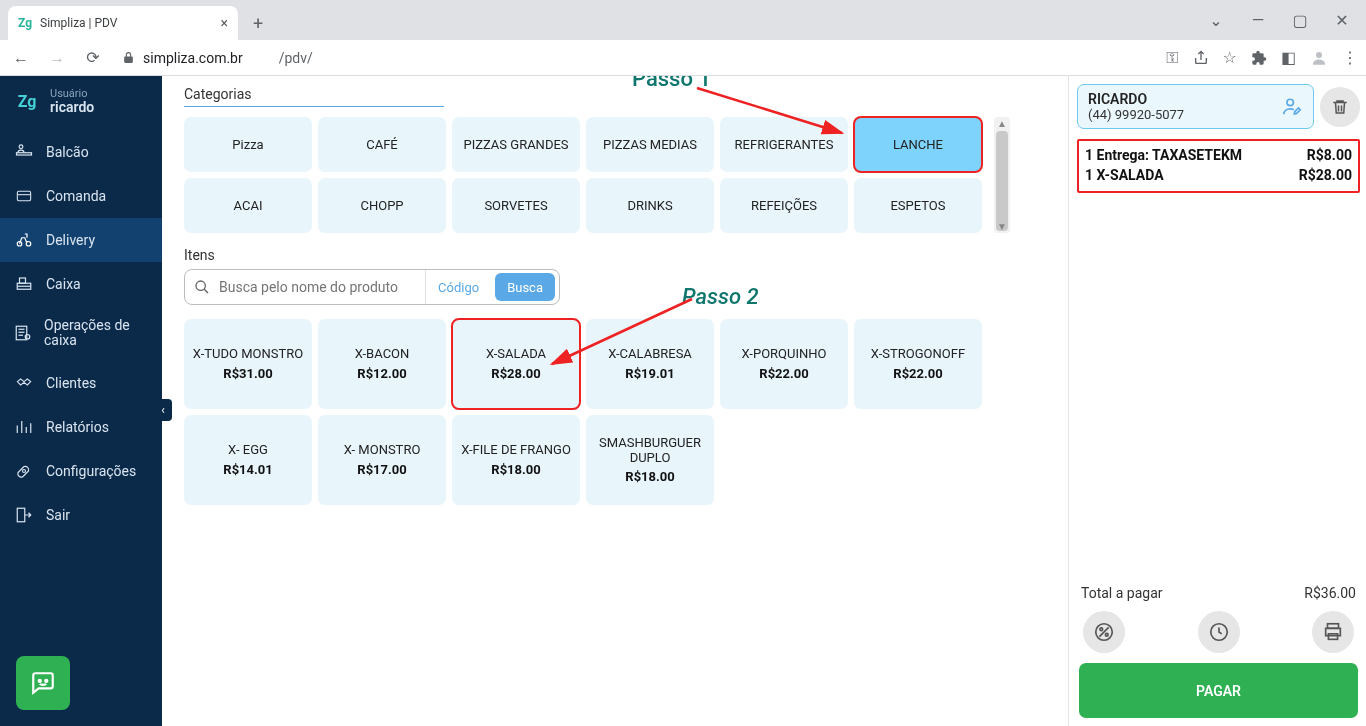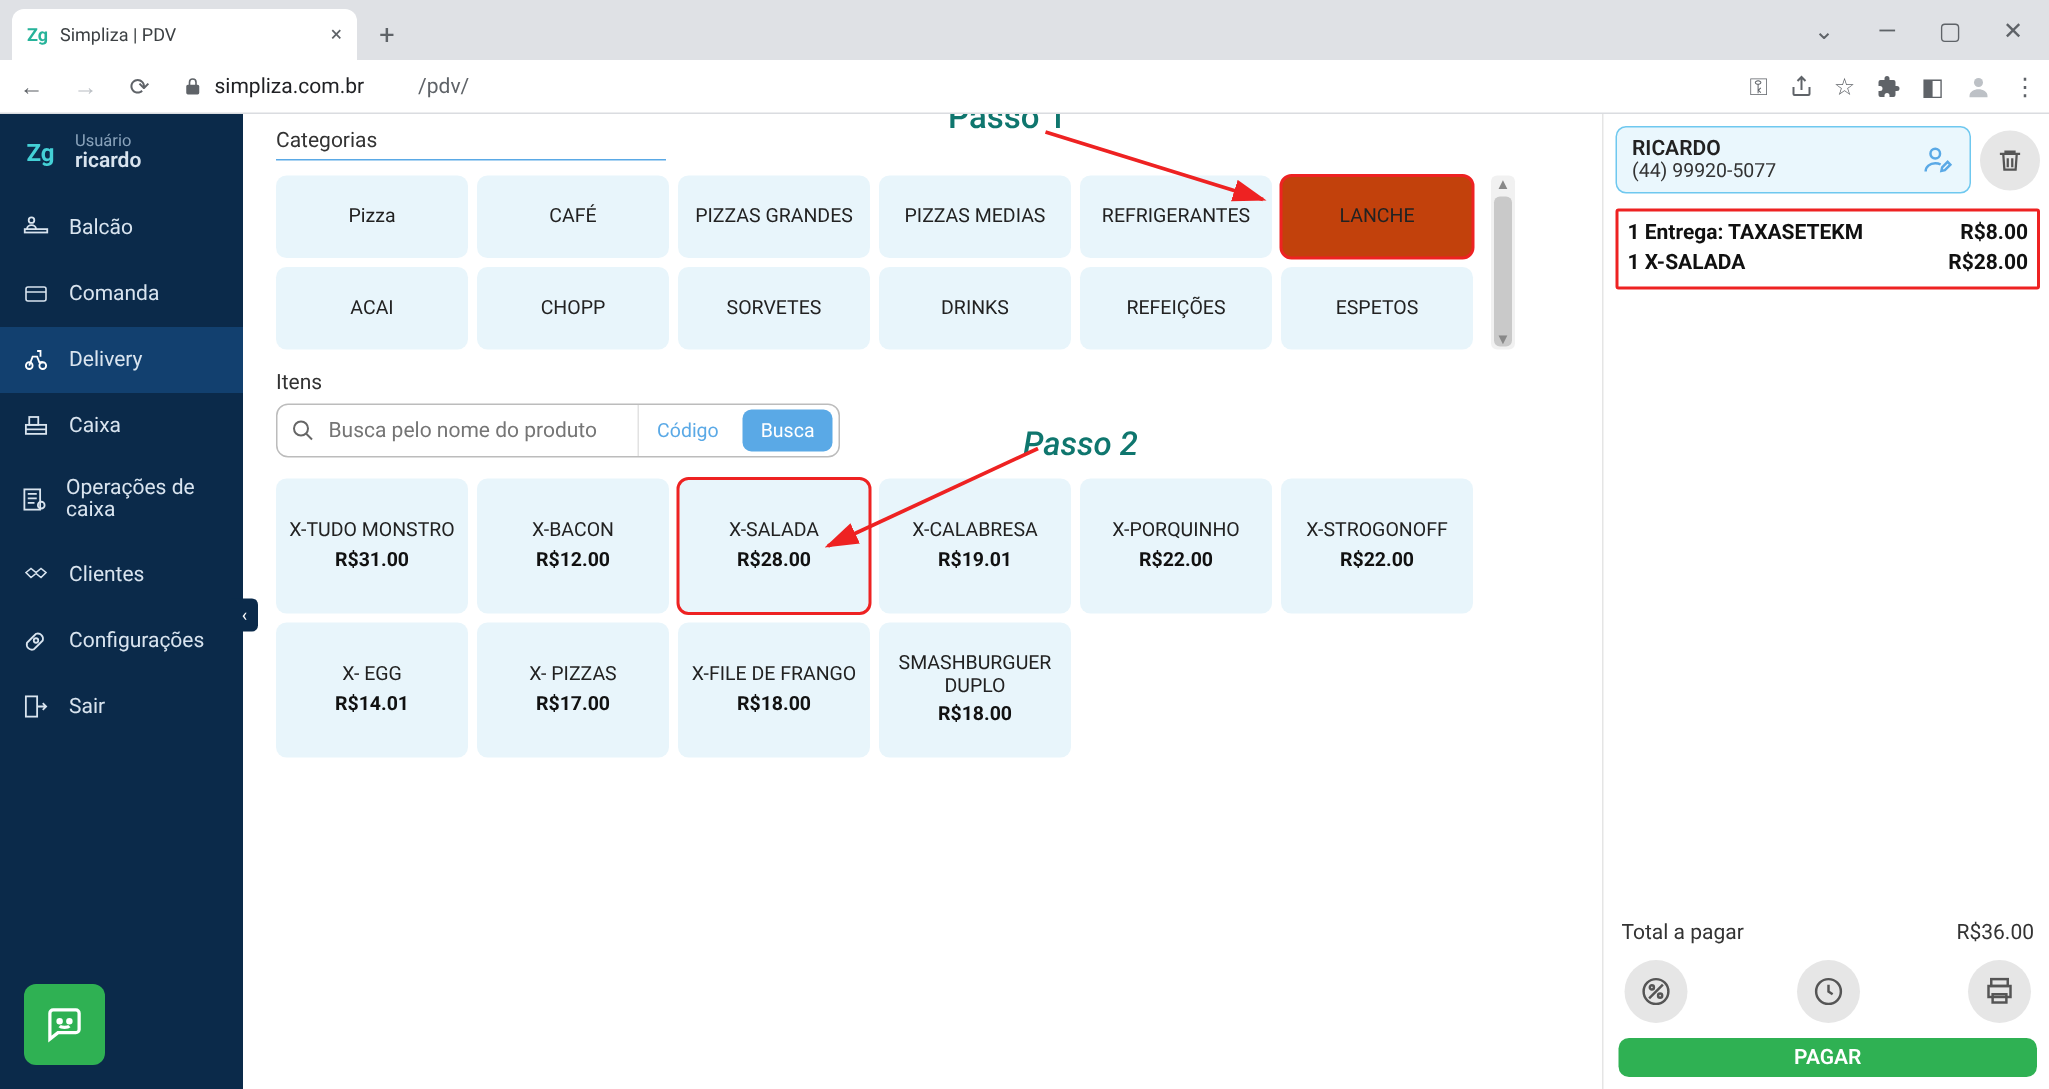--- a/index.html
+++ b/index.html
@@ -45,21 +45,21 @@
 .cat-wrap { display: flex; gap: 8px; }
 .cat-scroll { width: 16px; background: #f1f1f1; border-radius: 4px; position: relative; margin-left: 4px; }
 .cat-scroll .thumb { position: absolute; left: 2px; right: 2px; top: 14px; height: 100px; background: #c9c9c9; border-radius: 4px; }
 .cat-scroll .arrow { position: absolute; left: 0; right: 0; text-align: center; font-size: 10px; color: #888; }
 .cat-scroll .arrow.up { top: 1px; }
 .cat-scroll .arrow.down { bottom: 1px; }
 
 .cat-grid { display: grid; grid-template-columns: repeat(6, 128px); gap: 6px; }
 .cat-btn { height: 55px; background: #e8f5fb; border-radius: 7px; border: none; font-size: 13px; color: #222; cursor: pointer; display:flex; align-items:center; justify-content:center; text-align:center; padding: 0 4px; }
 .cat-btn.highlight-red { outline: 2px solid #e22; outline-offset: -1px; }
-.cat-btn.selected { background: #c2410c; }
+.cat-btn.selected { background: #7dd3fc; }
 
 .search-row { display: flex; border: 1px solid #bcbcbc; border-radius: 8px; overflow: hidden; width: 376px; height: 36px; align-items: center; }
 .search-icon { width: 34px; display: flex; align-items: center; justify-content: center; color: #666; }
 .search-input { flex: 1; border: none; outline: none; font-size: 14px; color: #333; height: 100%; }
 .code-btn { height: 100%; padding: 0 12px; background: #fff; border: none; border-left: 1px solid #e2e2e2; color: #5aa9e6; font-size: 13px; cursor: pointer; }
 .search-btn { height: 28px; margin: 0 4px; padding: 0 12px; background: #5aa9e6; color: #fff; border: none; border-radius: 6px; font-size: 13px; cursor: pointer; }
 
 .items-grid { display: grid; grid-template-columns: repeat(6, 128px); gap: 6px; margin-top: 14px; }
 .item-card { height: 90px; background: #e8f5fb; border-radius: 7px; display: flex; flex-direction: column; align-items: center; justify-content: center; gap: 4px; cursor: pointer; padding: 4px; text-align: center; }
 .item-name { font-size: 13px; color: #222; line-height: 1.1; }
@@ -79,21 +79,21 @@
 .cust-phone { font-size: 13px; color: #333; }
 .edit-icon { color: #5aa9e6; }
 .trash-btn { width: 40px; height: 40px; border-radius: 50%; background: #e6e6e6; display: flex; align-items: center; justify-content: center; cursor: pointer; }
 
 .order-lines { margin-top: 10px; border: 2px solid #e22; border-radius: 2px; padding: 4px 6px 6px 6px; }
 .ol { display: flex; justify-content: space-between; font-size: 14px; font-weight: 700; color: #111; padding: 2px 0; }
 
 .total-row { margin-top: auto; display: flex; justify-content: space-between; font-size: 14px; color: #333; padding: 8px 4px 10px 4px; }
 .action-row { display: flex; justify-content: space-between; padding: 0 6px 10px 6px; }
 .circ-btn { width: 42px; height: 42px; border-radius: 50%; background: #e6e6e6; display: flex; align-items: center; justify-content: center; cursor: pointer; }
-.pay-btn { height: 26px; background: #2fb153; color: #fff; border: none; border-radius: 7px; font-size: 14px; font-weight: 600; cursor: pointer; margin: 0 2px; }
+.pay-btn { height: 55px; background: #2fb153; color: #fff; border: none; border-radius: 7px; font-size: 14px; font-weight: 600; cursor: pointer; margin: 0 2px; }
 
 svg { display: block; }
 </style>
 </head>
 <body>
 
 <div class="browser-top">
   <div class="tab">
     <span style="color:#27b39a;font-weight:700;font-size:12px;">Zg</span>
     <span>Simpliza | PDV</span>
@@ -210,20 +210,28 @@
       <span class="side-icon">
           <svg width="22" height="16" viewBox="0 0 24 24" fill="none" stroke="#d9e4ef" stroke-width="1.6">
             <path d="M2 10l5-4 5 4 5-4 5 4-5 5-5-4-5 4-5-5z"></path>
           </svg>
         </span>
       <span>Clientes</span>
     </div>
     <div class="side-item">
       <span class="side-icon">
           <svg width="22" height="18" viewBox="0 0 24 24" fill="none" stroke="#d9e4ef" stroke-width="1.6">
+            <path d="M3 20V10M9 20V4M15 20v-8M21 20V7"></path>
+          </svg>
+        </span>
+      <span>Relatórios</span>
+    </div>
+    <div class="side-item">
+      <span class="side-icon">
+          <svg width="22" height="18" viewBox="0 0 24 24" fill="none" stroke="#d9e4ef" stroke-width="1.6">
             <path d="M4 14c-1 4 2 7 6 6 2-2 6-6 8-8 1-4-2-7-6-6-2 2-6 6-8 8z"></path>
             <circle cx="12" cy="12" r="2"></circle>
           </svg>
         </span>
       <span>Configurações</span>
     </div>
     <div class="side-item">
       <span class="side-icon">
           <svg width="22" height="18" viewBox="0 0 24 24" fill="none" stroke="#d9e4ef" stroke-width="1.6">
             <rect x="3" y="3" width="10" height="18"></rect>
@@ -308,21 +316,21 @@
           </div>
           <div class="item-card">
             <div class="item-name">X-STROGONOFF</div>
             <div class="item-price">R$22.00</div>
           </div>
           <div class="item-card">
             <div class="item-name">X- EGG</div>
             <div class="item-price">R$14.01</div>
           </div>
           <div class="item-card">
-            <div class="item-name">X- PIZZAS</div>
+            <div class="item-name">X- MONSTRO</div>
             <div class="item-price">R$17.00</div>
           </div>
           <div class="item-card">
             <div class="item-name">X-FILE DE FRANGO</div>
             <div class="item-price">R$18.00</div>
           </div>
           <div class="item-card">
             <div class="item-name">SMASHBURGUER DUPLO</div>
             <div class="item-price">R$18.00</div>
           </div>

